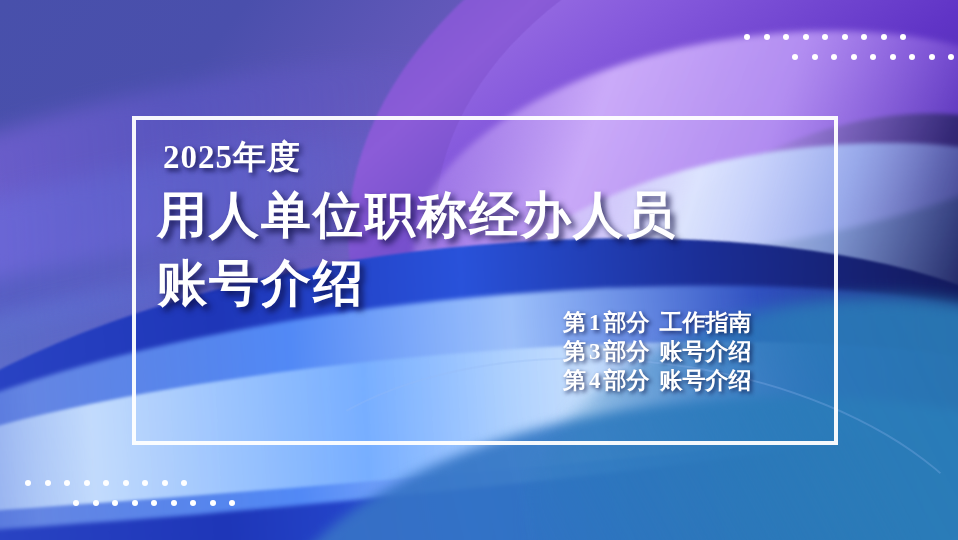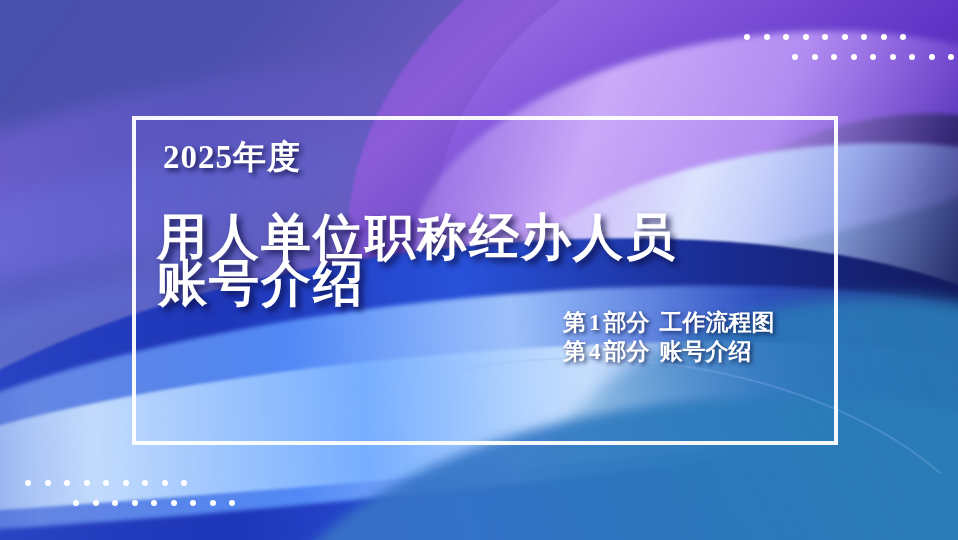--- a/index.html
+++ b/index.html
@@ -134,21 +134,20 @@
     font-size:33px;font-weight:bold;color:#ffffff;
     letter-spacing:1px;
     text-shadow:3px 3px 5px rgba(10,10,60,0.75);
   }
   .title-main{
     position:absolute;left:157px;top:186px;
     font-size:50px;font-weight:bold;color:#ffffff;
     line-height:58px;letter-spacing:2px;
     text-shadow:4px 4px 6px rgba(10,10,60,0.8);
     white-space:nowrap;
-    margin-top:22px;
   }
   .title-sub{
     position:absolute;left:157px;top:254px;
     font-size:50px;font-weight:bold;color:#ffffff;
     line-height:58px;letter-spacing:2px;
     text-shadow:4px 4px 6px rgba(10,10,60,0.8);
     white-space:nowrap;
   }
   .agenda{
     position:absolute;left:563px;top:308px;
@@ -226,17 +225,18 @@
       <div class="dot" style="left: 229px; top: 500px;"></div>
     </div>
 
   <div class="frame"></div>
 
   <div class="year">2025年度</div>
   <div class="title-main">用人单位职称经办人员</div>
   <div class="title-sub">账号介绍</div>
 
   <div class="agenda" id="agenda-list">
-      <div class="agenda-item"><span>第</span><span class="num">1</span><span>部分</span><span class="topic">工作流程图</span></div>
+      <div class="agenda-item"><span>第</span><span class="num">1</span><span>部分</span><span class="topic">工作指南</span></div>
+      <div class="agenda-item"><span>第</span><span class="num">3</span><span>部分</span><span class="topic">账号介绍</span></div>
       <div class="agenda-item"><span>第</span><span class="num">4</span><span>部分</span><span class="topic">账号介绍</span></div>
     </div>
 
 </div>
 
 </body></html>

